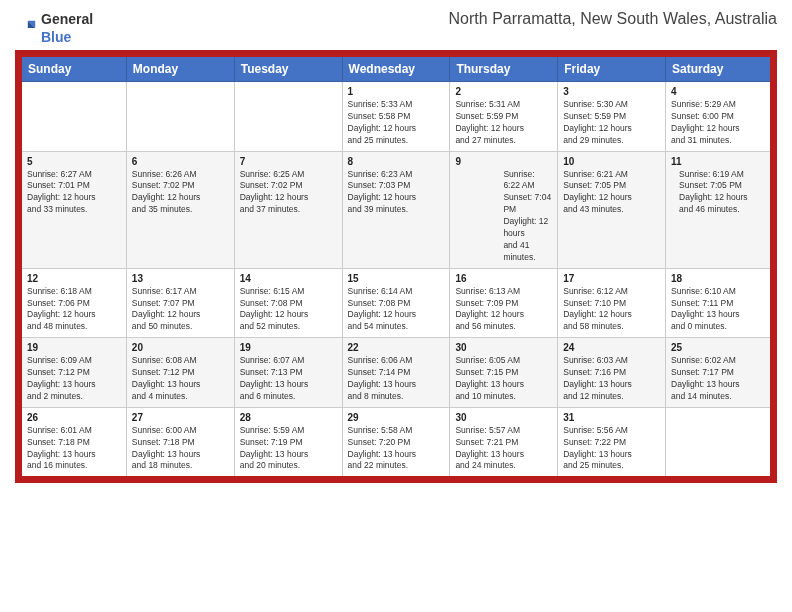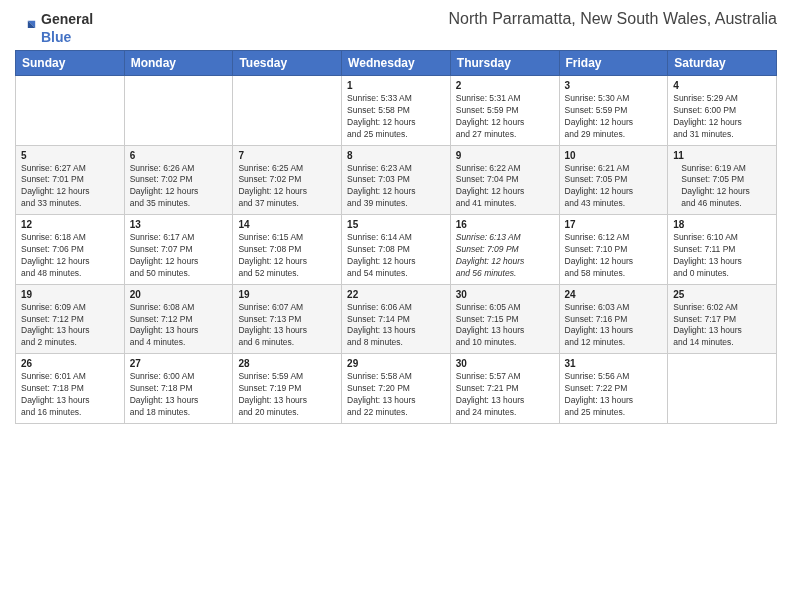--- a/index.html
+++ b/index.html
@@ -51,21 +51,21 @@
       font-weight: bold;
       color: #222;
     }
     .subtitle {
       font-size: 16px;
       color: #444;
     }
     .calendar {
       width: 100%;
       border-collapse: collapse;
-      border: 1px solid #b91c1c;
+      border: 7px solid #b91c1c;
     }
     .calendar th {
       background-color: #4472c4;
       color: #fff;
       text-align: left;
       padding: 5px 6px;
       font-size: 12px;
       font-weight: bold;
       border: 1px solid #3a5fa0;
     }
@@ -190,21 +190,21 @@
           </td>
           <td>
             <div class="day-num">8</div>
             <div class="day-info" style="white-space: pre-line;">Sunrise: 6:23 AM
 Sunset: 7:03 PM
 Daylight: 12 hours
 and 39 minutes.</div>
           </td>
           <td>
             <div class="day-num">9</div>
-            <div class="day-info" style="white-space: pre-line;">Sunrise: 6:22 AM
+            <div class="day-info" style="white-space: pre-line; margin-left: 48px;">Sunrise: 6:22 AM
 Sunset: 7:04 PM
 Daylight: 12 hours
 and 41 minutes.</div>
           </td>
           <td>
             <div class="day-num">10</div>
             <div class="day-info" style="white-space: pre-line;">Sunrise: 6:21 AM
 Sunset: 7:05 PM
 Daylight: 12 hours
 and 43 minutes.</div>
@@ -241,21 +241,21 @@
           </td>
           <td>
             <div class="day-num">15</div>
             <div class="day-info" style="white-space: pre-line;">Sunrise: 6:14 AM
 Sunset: 7:08 PM
 Daylight: 12 hours
 and 54 minutes.</div>
           </td>
           <td>
             <div class="day-num">16</div>
-            <div class="day-info" style="white-space: pre-line; font-style: italic;">Sunrise: 6:13 AM
+            <div class="day-info" style="white-space: pre-line;">Sunrise: 6:13 AM
 Sunset: 7:09 PM
 Daylight: 12 hours
 and 56 minutes.</div>
           </td>
           <td>
             <div class="day-num">17</div>
             <div class="day-info" style="white-space: pre-line;">Sunrise: 6:12 AM
 Sunset: 7:10 PM
 Daylight: 12 hours
 and 58 minutes.</div>

